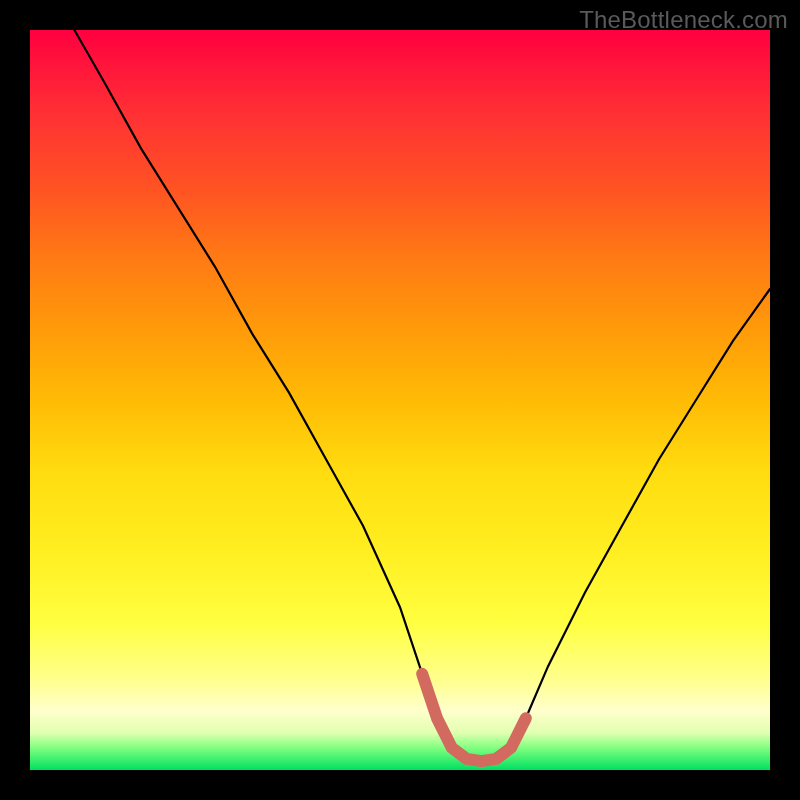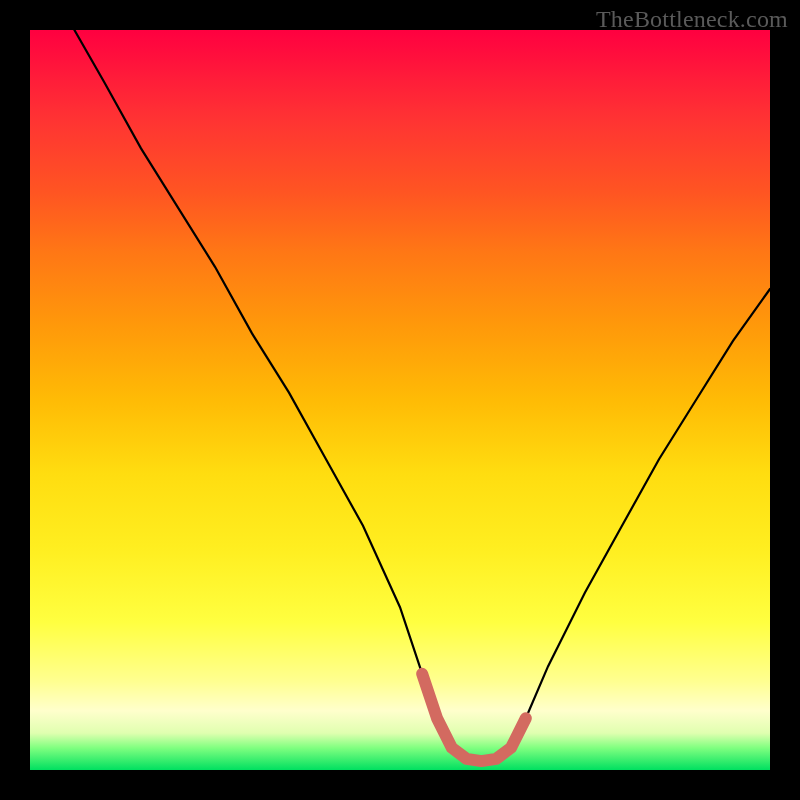--- a/index.html
+++ b/index.html
@@ -40,21 +40,21 @@
     );
   }
   .curve-layer {
     position: absolute;
     inset: 0;
   }
   .watermark {
     position: absolute;
     top: 6px;
     right: 12px;
-    font-family: Liberation Serif, serif;
+    font-family: Liberation Sans, sans-serif;
     font-size: 24px;
     color: #5a5a5a;
     font-weight: 400;
     letter-spacing: 0.2px;
   }
 </style>
 </head>
 <body>
 
 <div class="frame">

